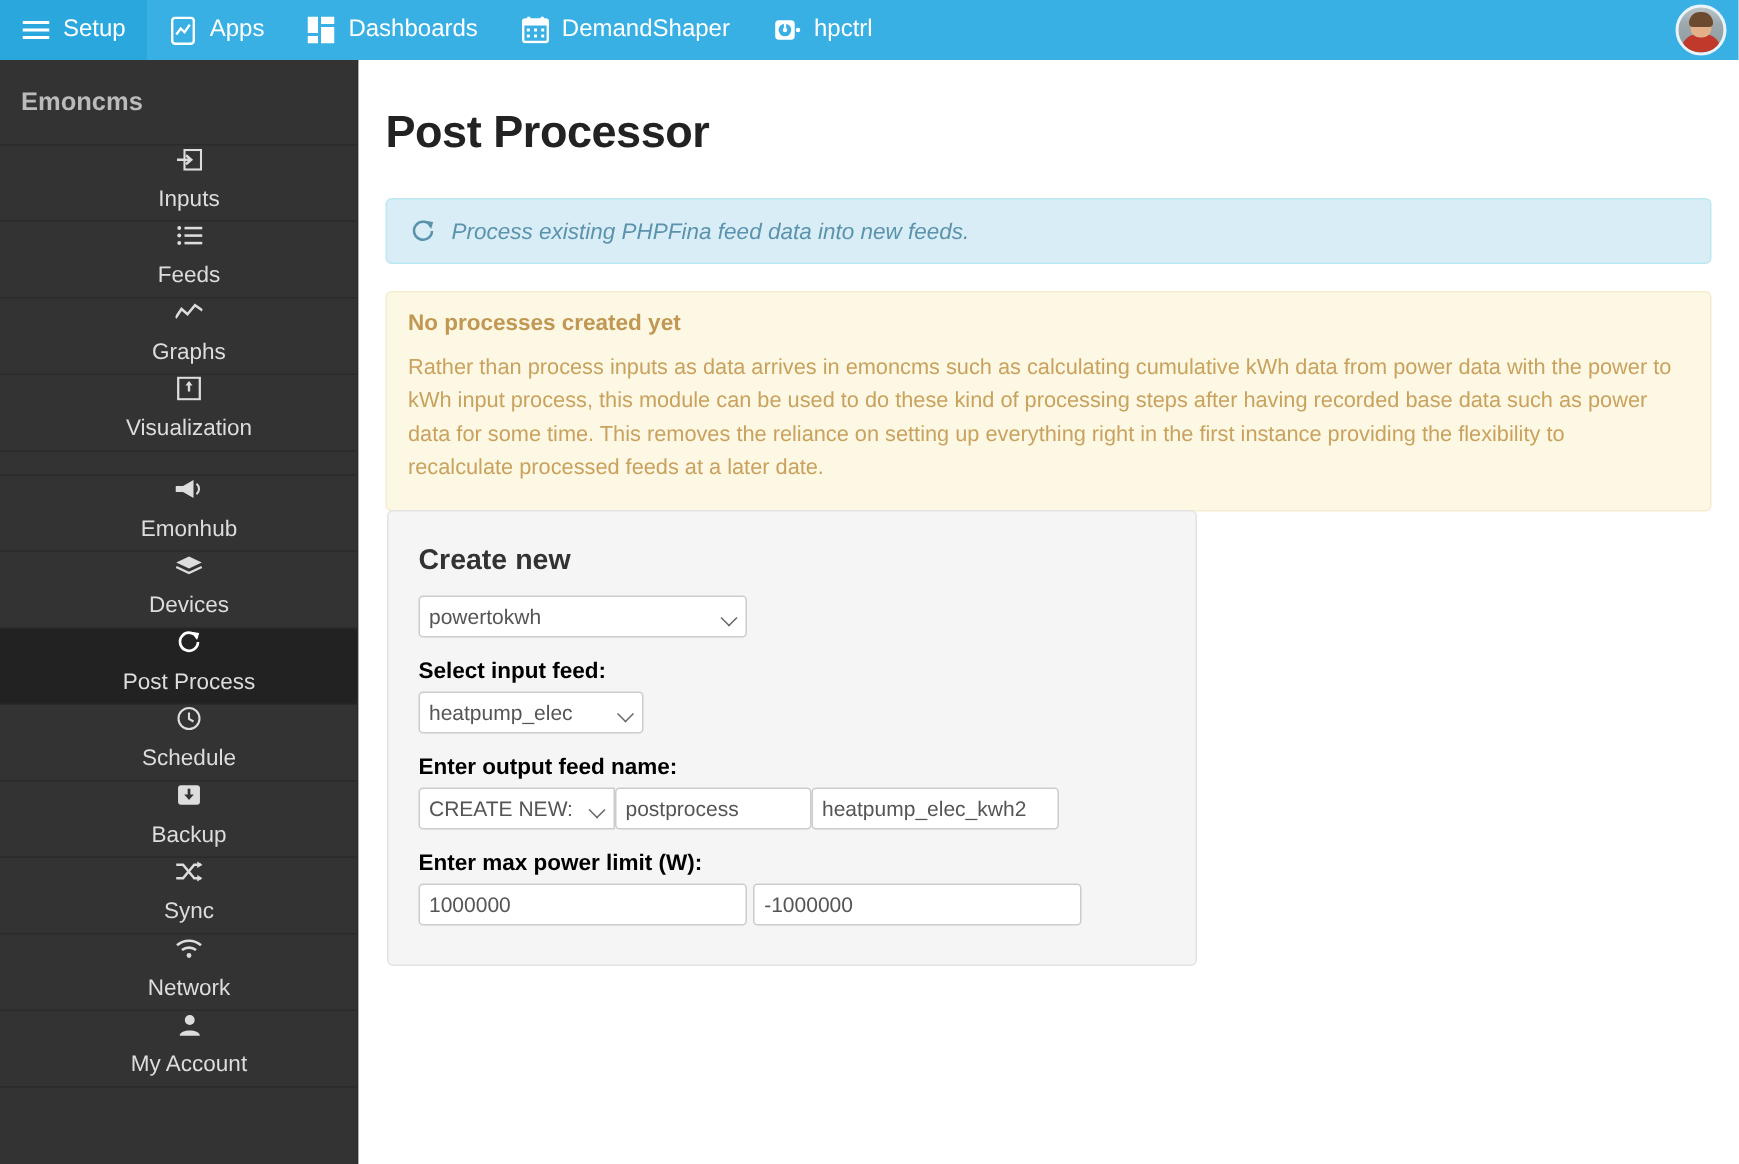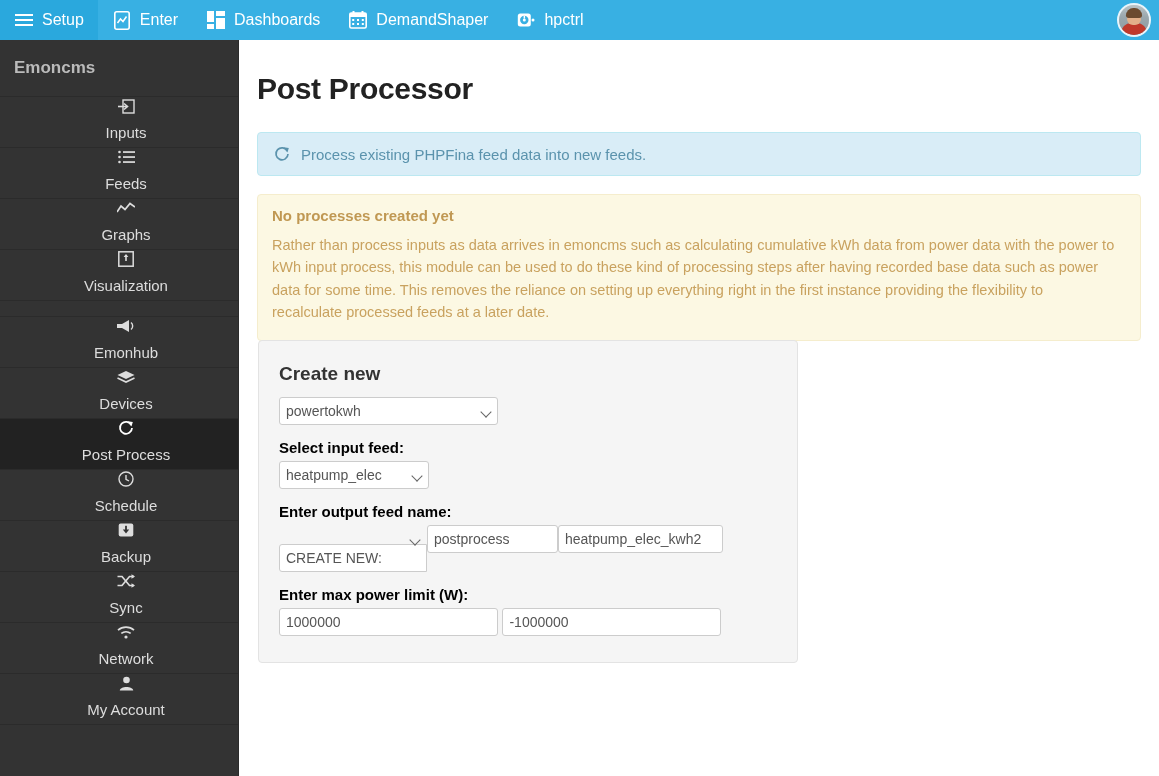--- a/index.html
+++ b/index.html
@@ -103,21 +103,21 @@
   }
 
   .alert-info {
     margin: 26px 4px 0 4px;
     background: #d9edf7;
     border: 1px solid #bce8f1;
     border-radius: 4px;
     color: #5b93ad;
     font-size: 15px;
     padding: 11px 14px;
-    display: flex; align-items: center; gap: 9px;
+    display: flex; align-items: center; gap: 9px; font-style: italic;
   }
 
   .alert-warn {
     margin: 18px 4px 0 4px;
     background: #fcf8e3;
     border: 1px solid #f5edcd;
     border-radius: 4px;
     padding: 12px 14px 16px 14px;
     color: #c09853;
   }
@@ -167,21 +167,21 @@
   .sel-wrap::after {
     content: "";
     position: absolute; right: 8px; top: 11px;
     width: 7px; height: 7px;
     border-right: 1.6px solid #666; border-bottom: 1.6px solid #666;
     transform: rotate(45deg);
     pointer-events: none;
   }
   .sel-proc { width: 219px; }
   .sel-feed { width: 150px; }
-  .sel-create { width: 148px; border-radius: 3px 0 0 3px; margin-top: 19px; }
+  .sel-create { width: 131px; border-radius: 3px 0 0 3px; }
   .inp-prefix { width: 131px; border-radius: 0; border-left: none; }
   .inp-name { width: 165px; border-radius: 0 3px 3px 0; border-left: none; }
   .inp-limit { width: 219px; }
   .row-inline { display: flex; align-items: stretch; }
 
   .input-group { display: flex; align-items: stretch; margin-top: 16px; }
   .ig-addon {
     display: flex; align-items: center;
     background: #eeeeee;
     border: 1px solid #cccccc;
@@ -219,21 +219,21 @@
     <span class="nav-label">Setup</span>
   </div>
 
   <div class="nav-item">
     <span class="nav-icon">
       <svg width="16" height="19" viewBox="0 0 16 19">
         <rect x="0.8" y="0.8" width="14.4" height="17.4" rx="2" fill="none" stroke="#fff" stroke-width="1.6"></rect>
         <polyline points="3.5,12 6.5,8 9,10.5 12.5,5.5" fill="none" stroke="#fff" stroke-width="1.5"></polyline>
       </svg>
     </span>
-    <span class="nav-label">Enter</span>
+    <span class="nav-label">Apps</span>
   </div>
 
   <div class="nav-item">
     <span class="nav-icon">
       <svg width="18" height="18" viewBox="0 0 18 18">
         <rect x="0" y="0" width="7" height="11" fill="#fff"></rect>
         <rect x="9" y="0" width="9" height="5" fill="#fff"></rect>
         <rect x="9" y="7" width="9" height="11" fill="#fff"></rect>
         <rect x="0" y="13" width="7" height="5" fill="#fff"></rect>
       </svg>

